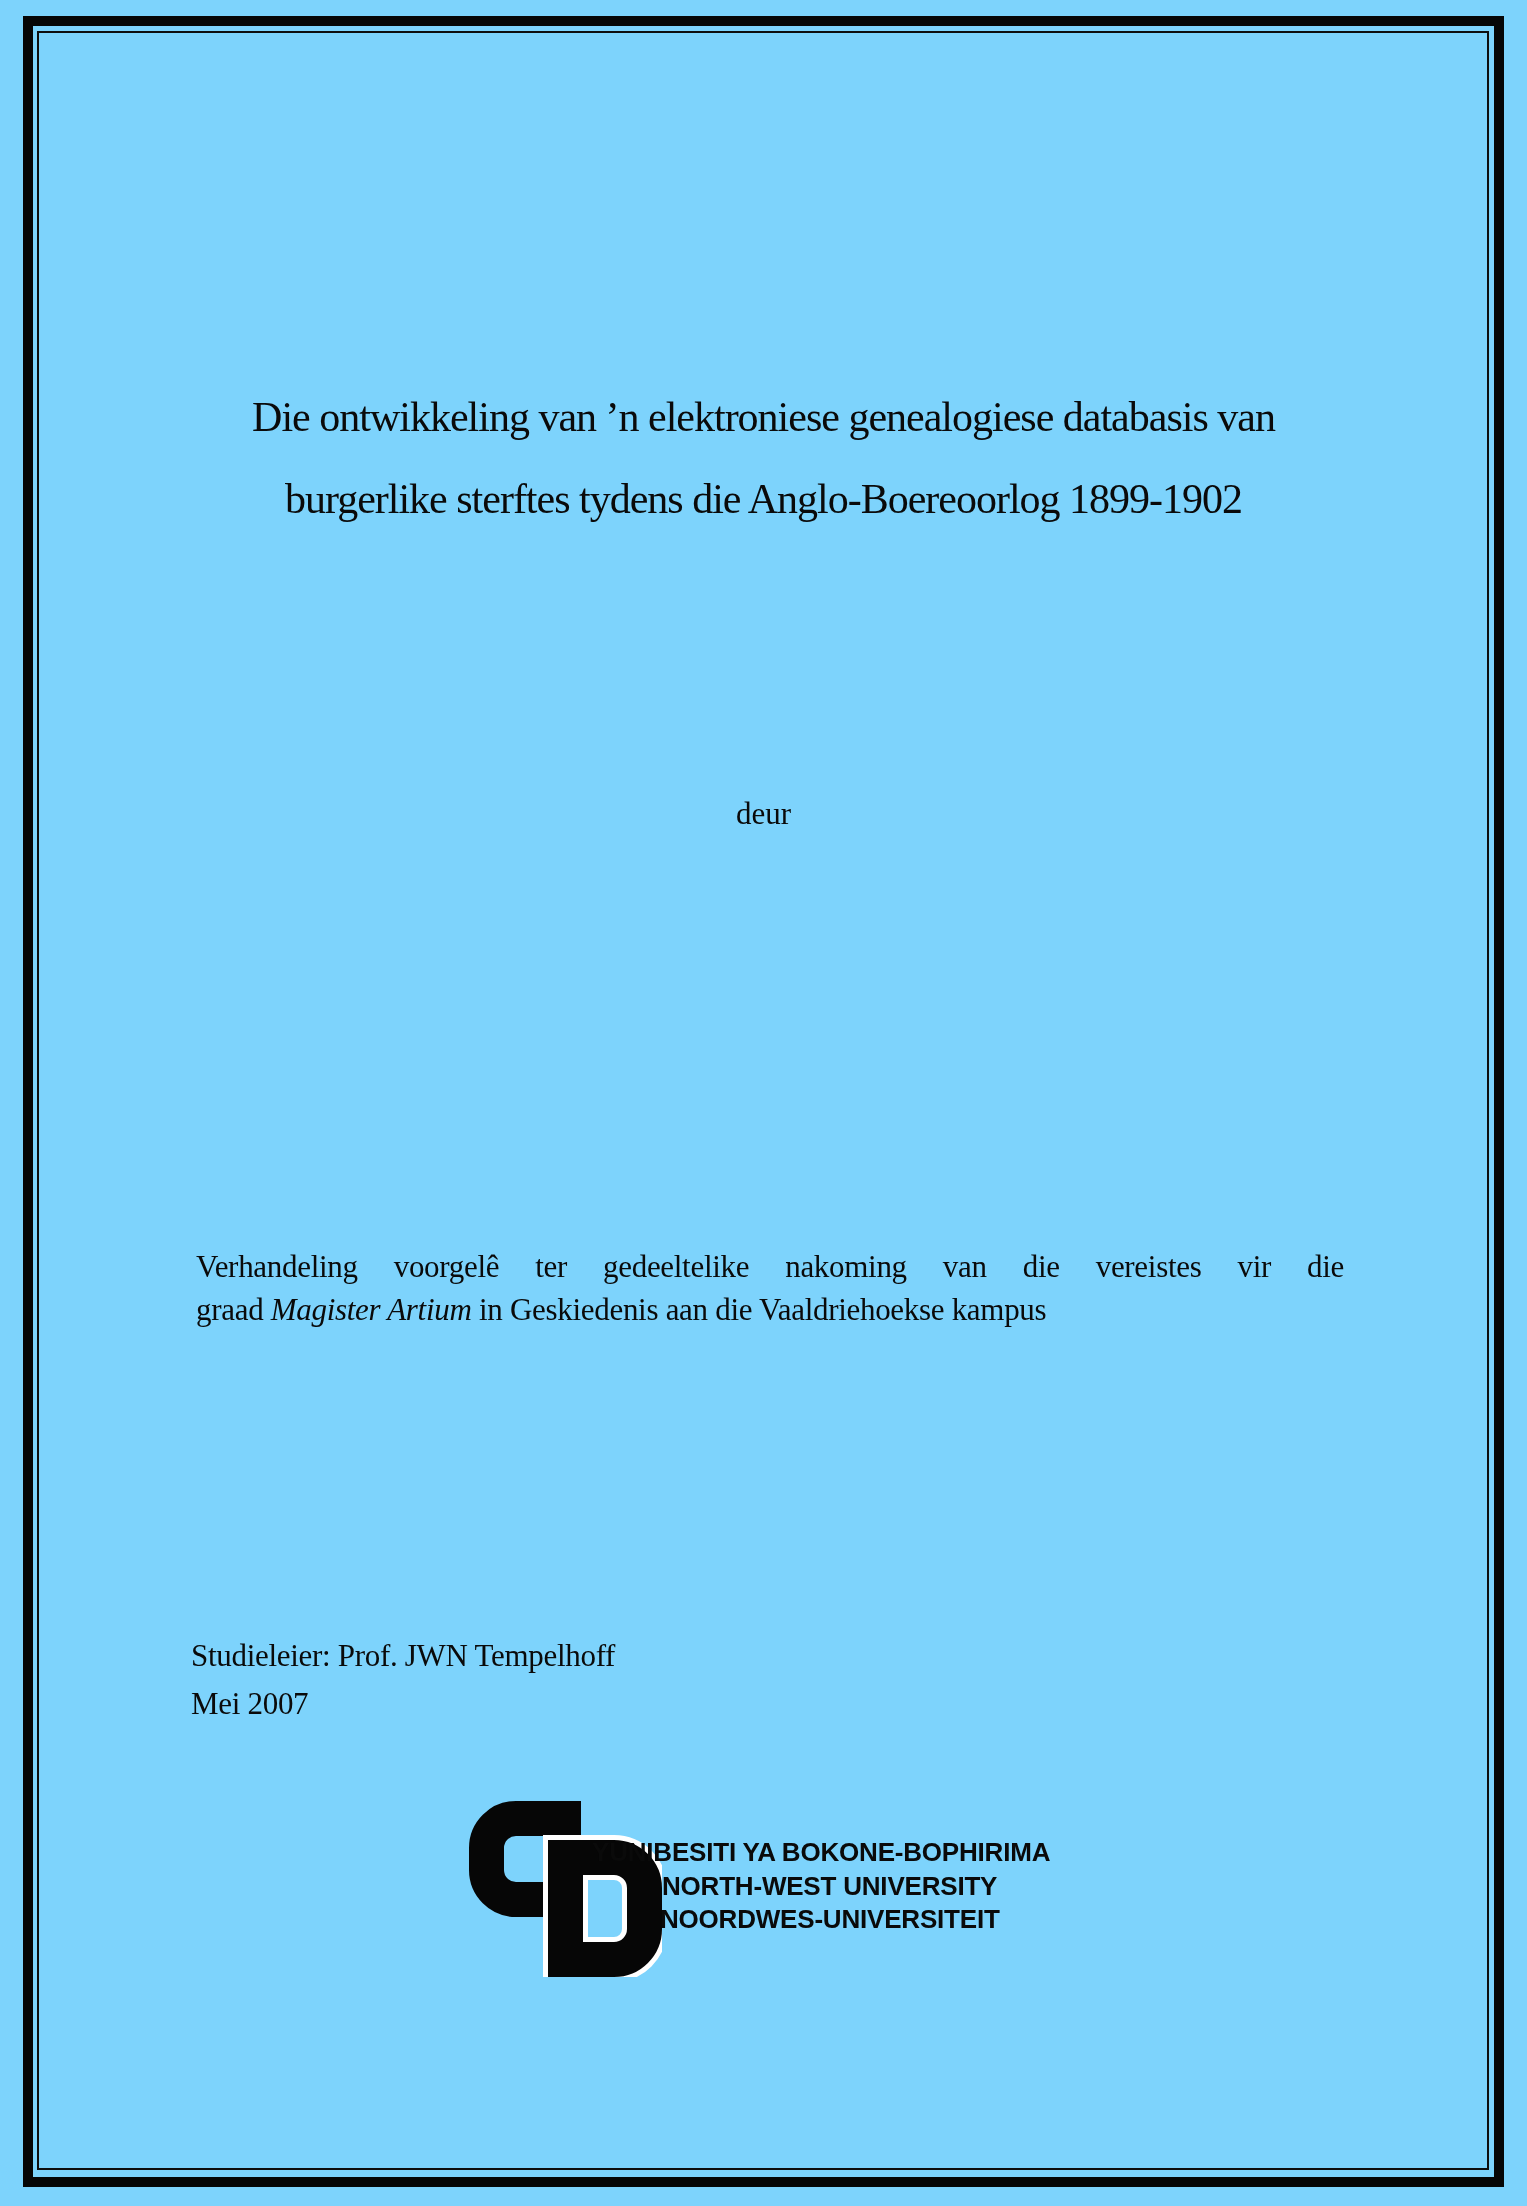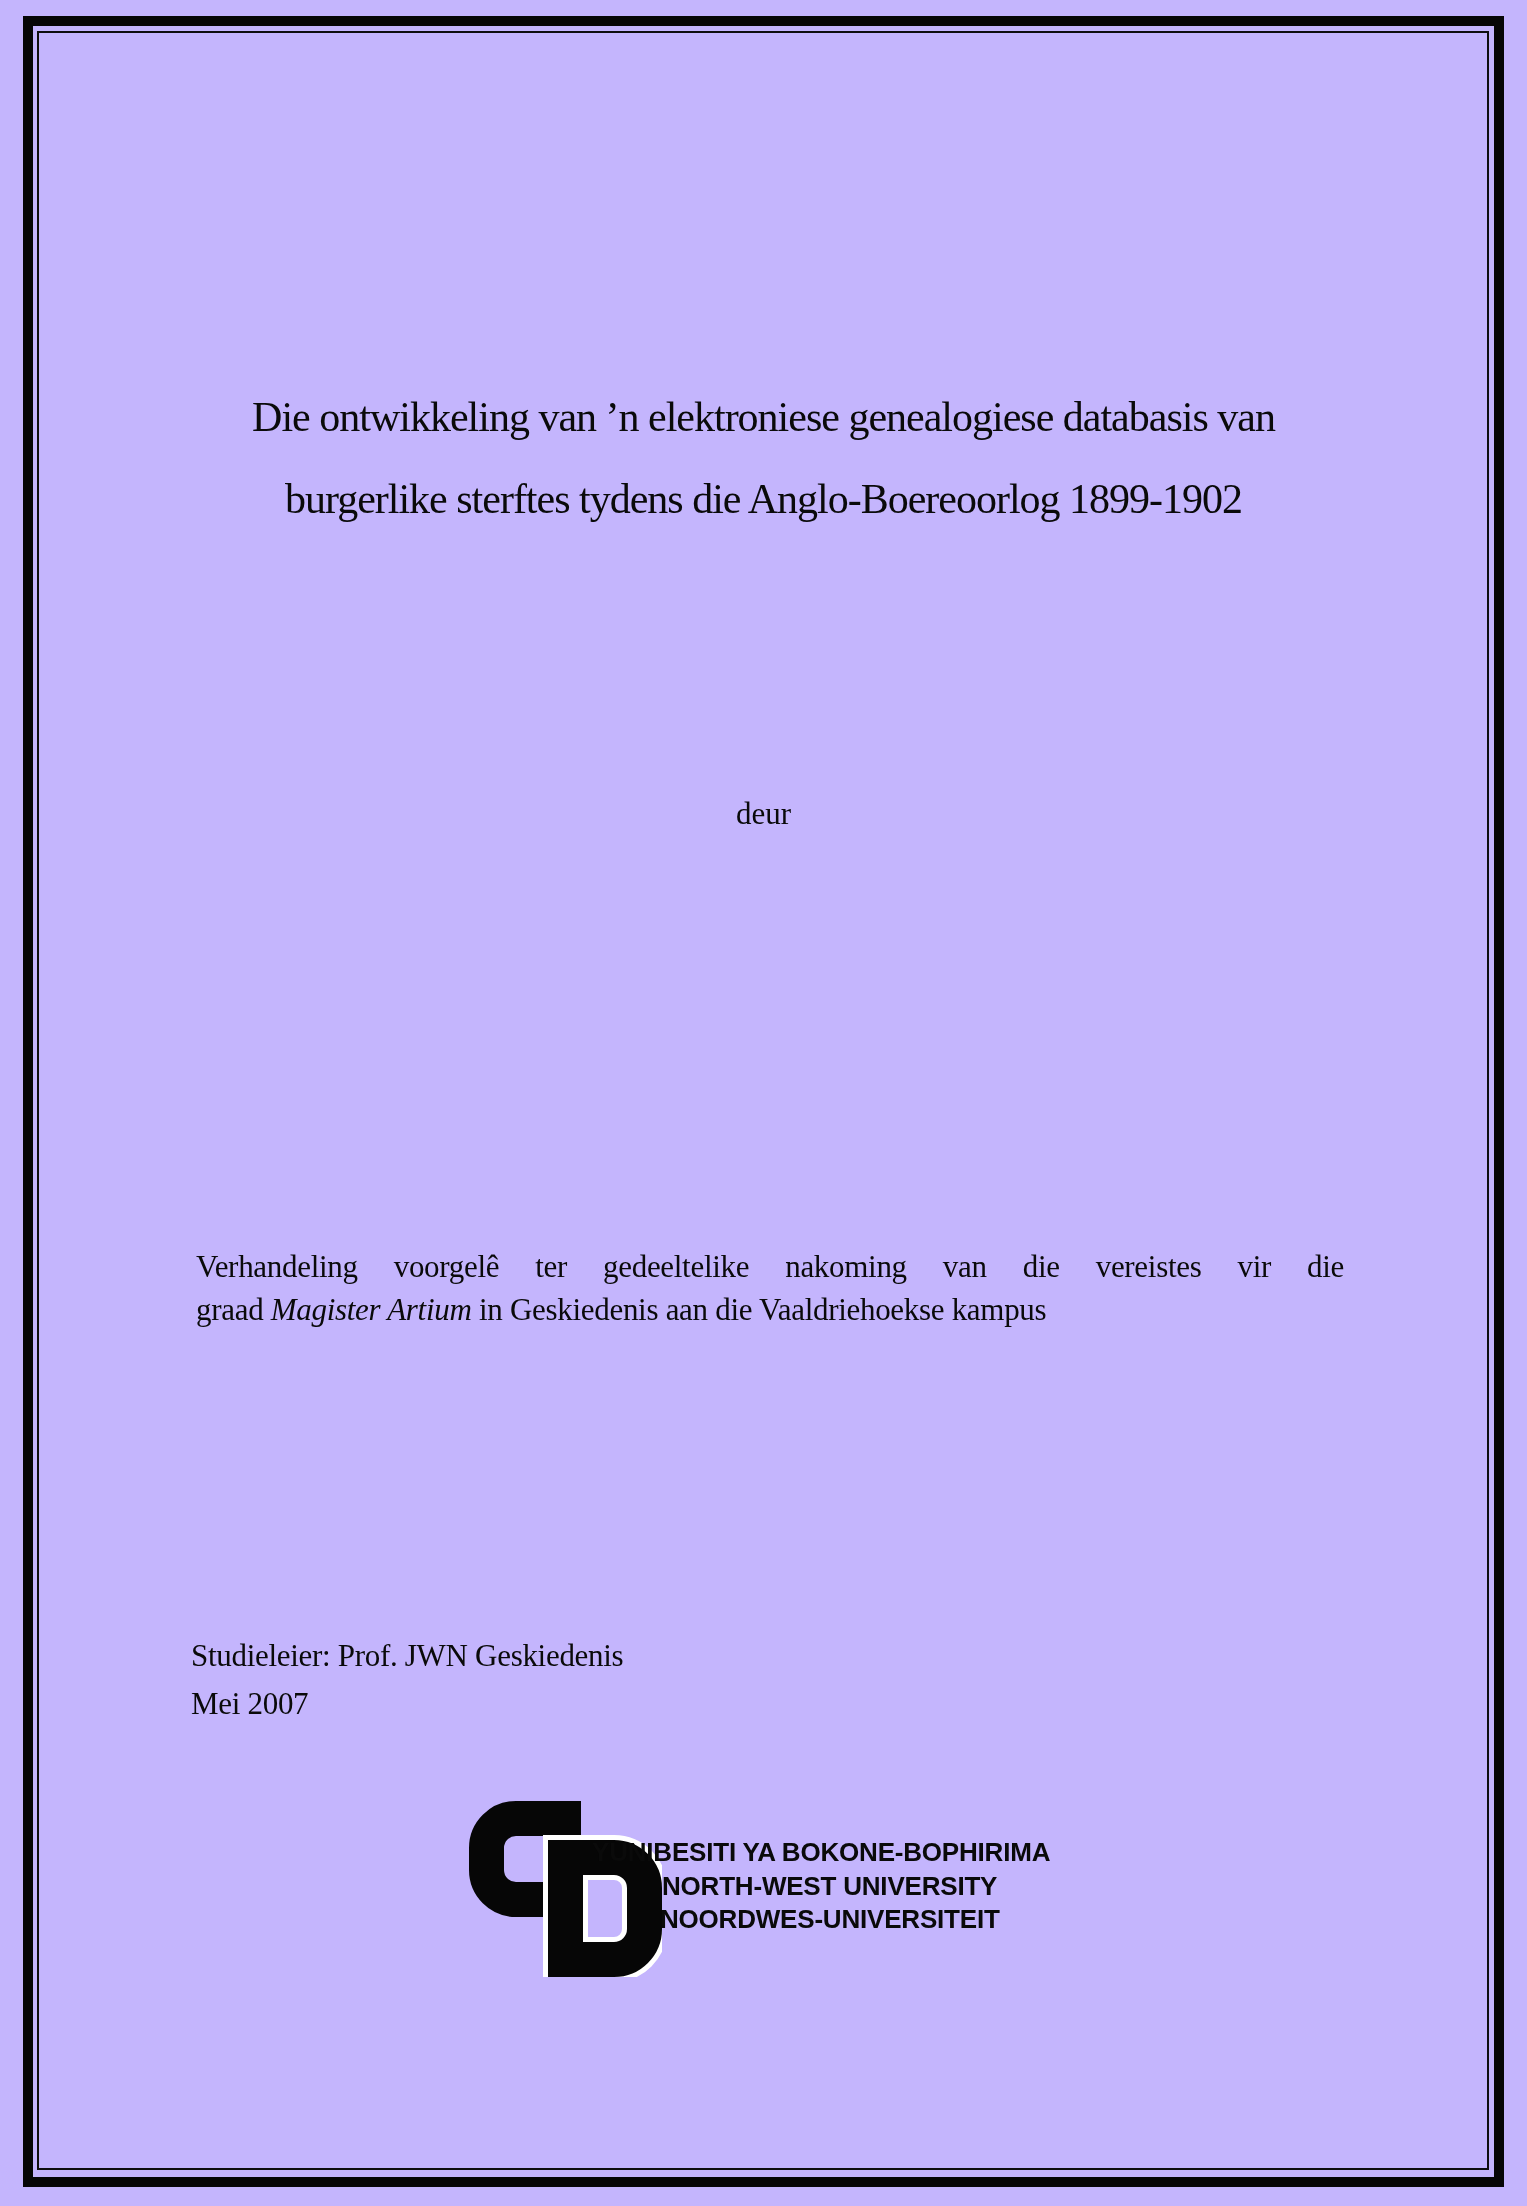--- a/index.html
+++ b/index.html
@@ -1,20 +1,20 @@
 <!DOCTYPE html>
 <html><head>
 <meta charset="utf-8">
 <style>
   html, body { margin: 0; padding: 0; background: #ffffff; }
   .page {
     position: relative;
     width: 1527px;
     height: 2206px;
-    background: #c4b5fd;
+    background: #7dd3fc;
     color: #0a0a0a;
     font-family: "Liberation Serif", serif;
     overflow: hidden;
   }
   .frame-outer {
     position: absolute;
     left: 23px; top: 16px; right: 23px; bottom: 19px;
     border: 10px solid #060606;
   }
   .frame-inner {
@@ -101,21 +101,21 @@
 
   <div class="byline">deur</div>
 
 
   <div class="statement">
     <div class="justify">Verhandeling voorgelê ter gedeeltelike nakoming van die vereistes vir die</div>
     <div><span>graad </span><span class="it">Magister Artium</span><span> in Geskiedenis aan die Vaaldriehoekse kampus</span></div>
   </div>
 
   <div class="supervisor-block">
-    <div>Studieleier: Prof. JWN Geskiedenis</div>
+    <div>Studieleier: Prof. JWN Tempelhoff</div>
     <div>Mei 2007</div>
   </div>
 
   <svg class="logo-mark" viewBox="0 0 193 176" aria-hidden="true">
     <path d="M 112 17.5 H 47 A 29.5 29.5 0 0 0 17.5 47 V 69 A 29.5 29.5 0 0 0 47 98.5 H 112" fill="none" stroke="#060606" stroke-width="35"></path>
     <path d="M 96.5 56.5 H 145 A 30.5 30.5 0 0 1 175.5 87 V 128 A 30.5 30.5 0 0 1 145 158.5 H 96.5 Z" fill="none" stroke="#ffffff" stroke-width="45"></path>
     <path d="M 96.5 56.5 H 145 A 30.5 30.5 0 0 1 175.5 87 V 128 A 30.5 30.5 0 0 1 145 158.5 H 96.5 Z" fill="none" stroke="#060606" stroke-width="35"></path>
   </svg>
 
   <div class="logo-text logo-l1">YUNIBESITI YA BOKONE-BOPHIRIMA</div>

